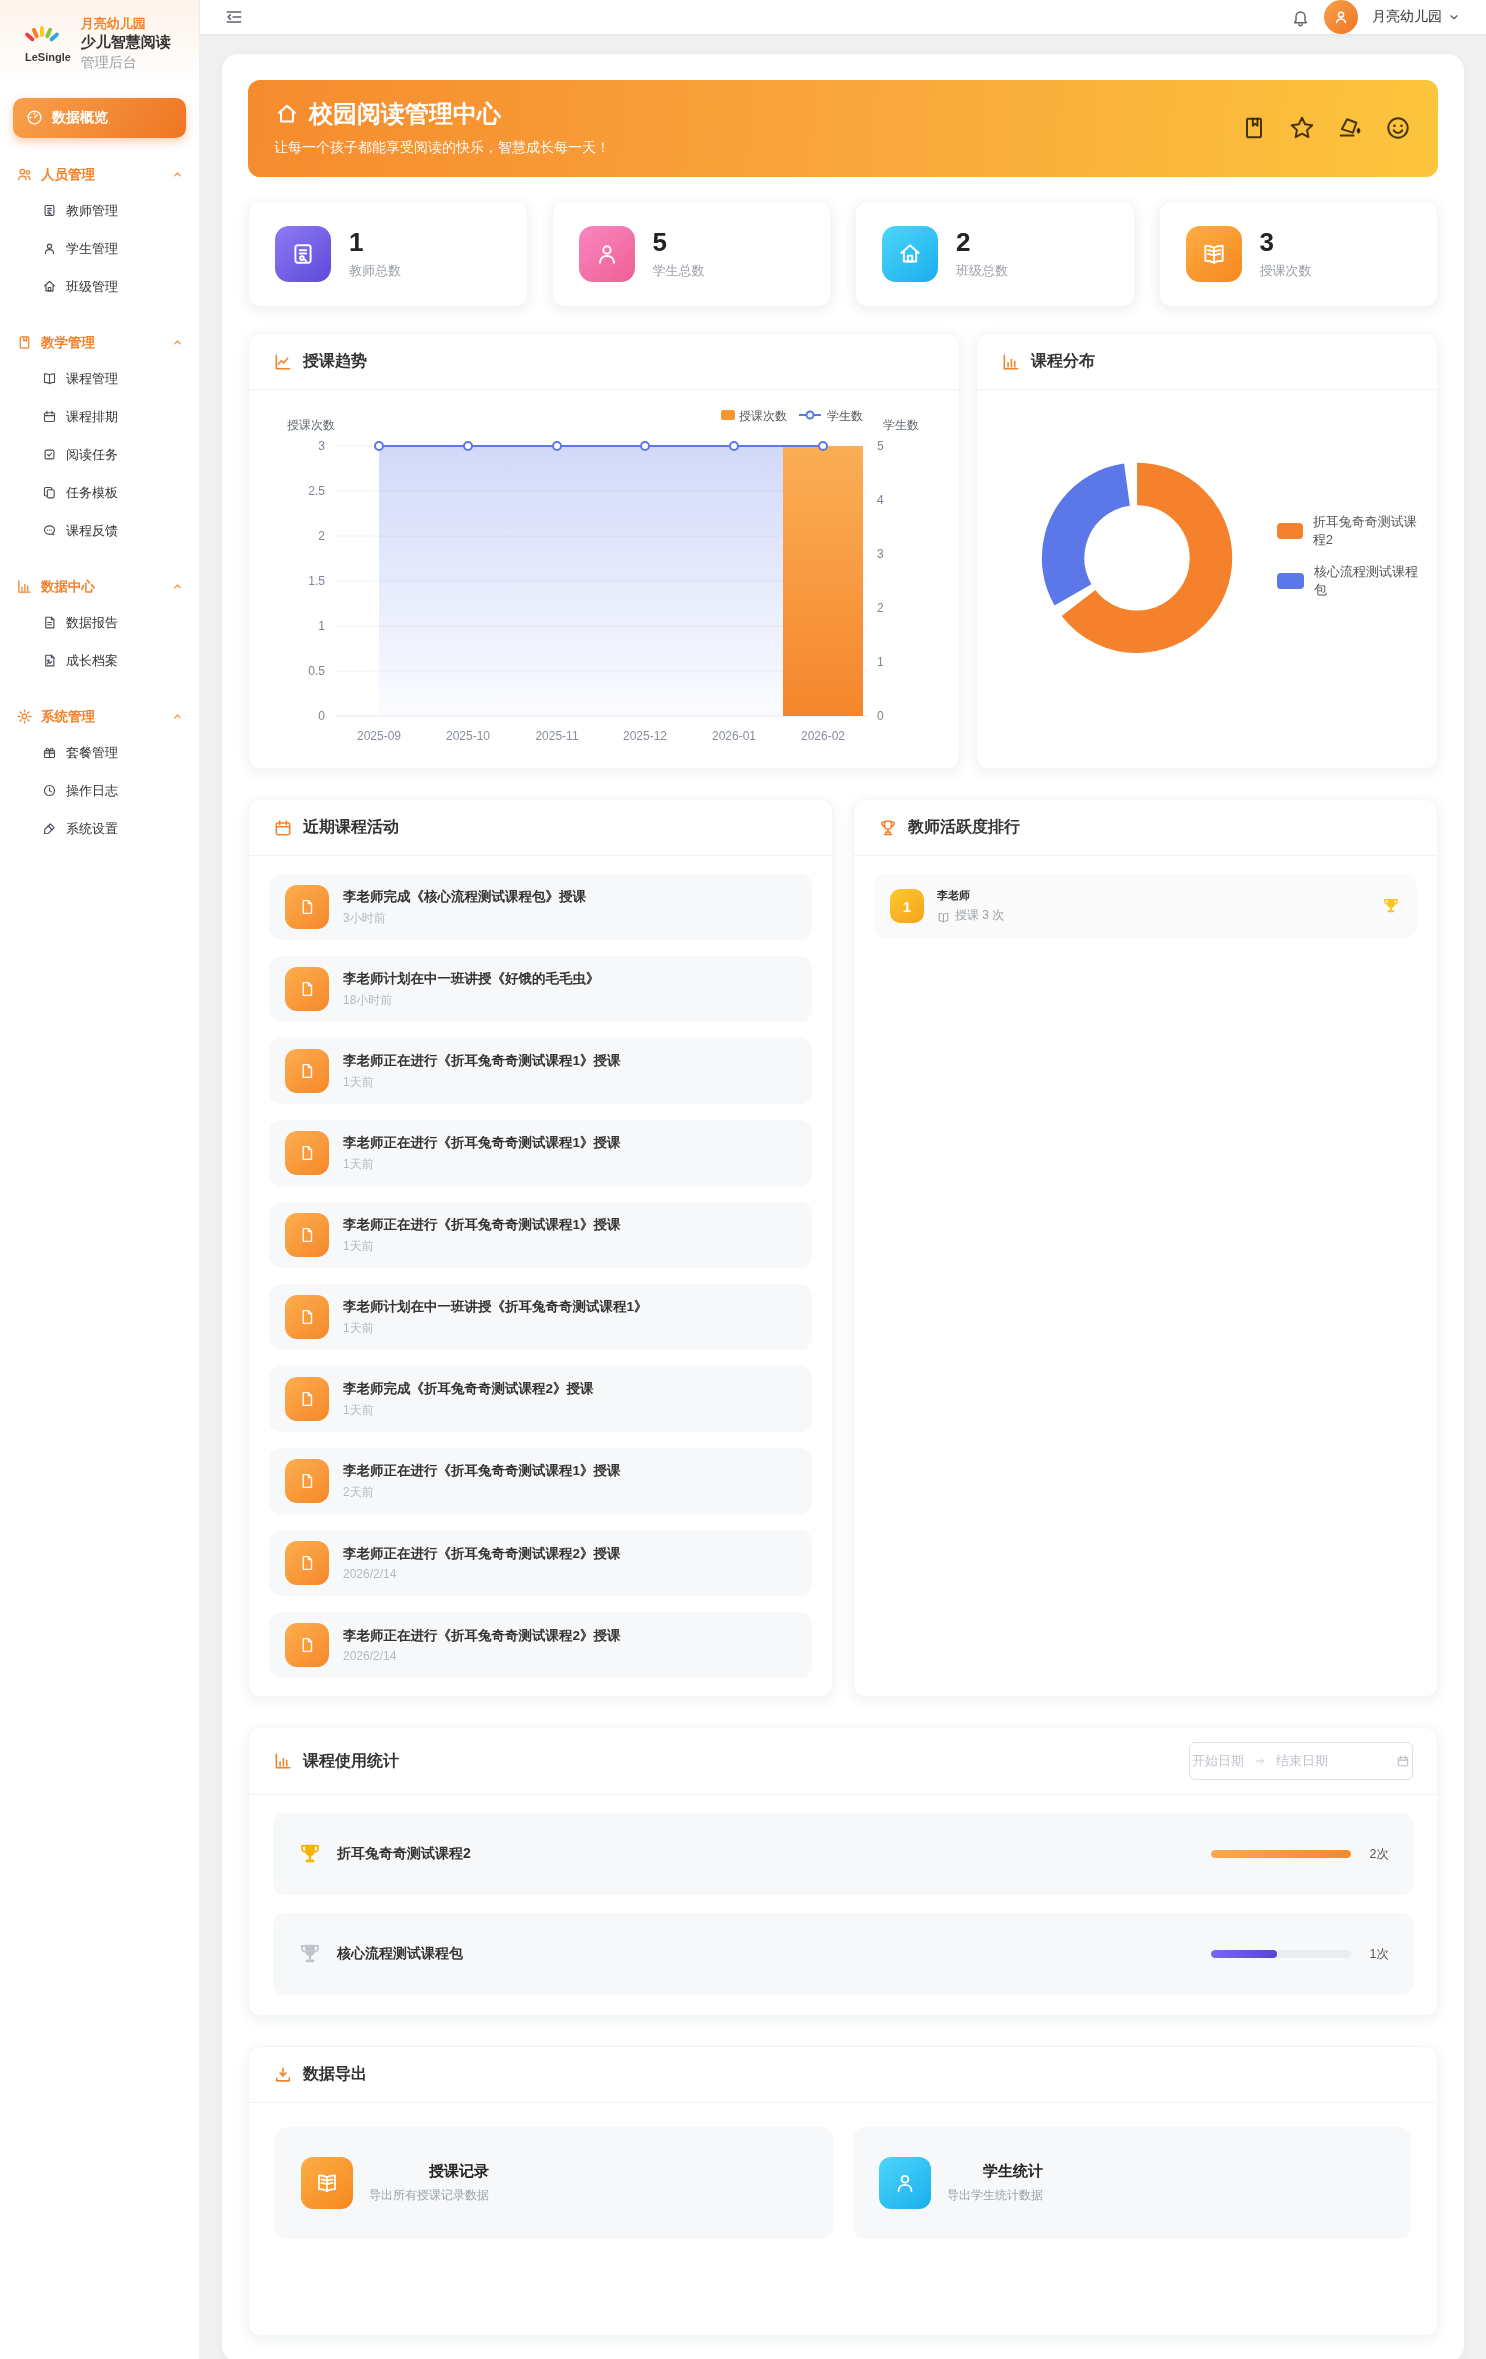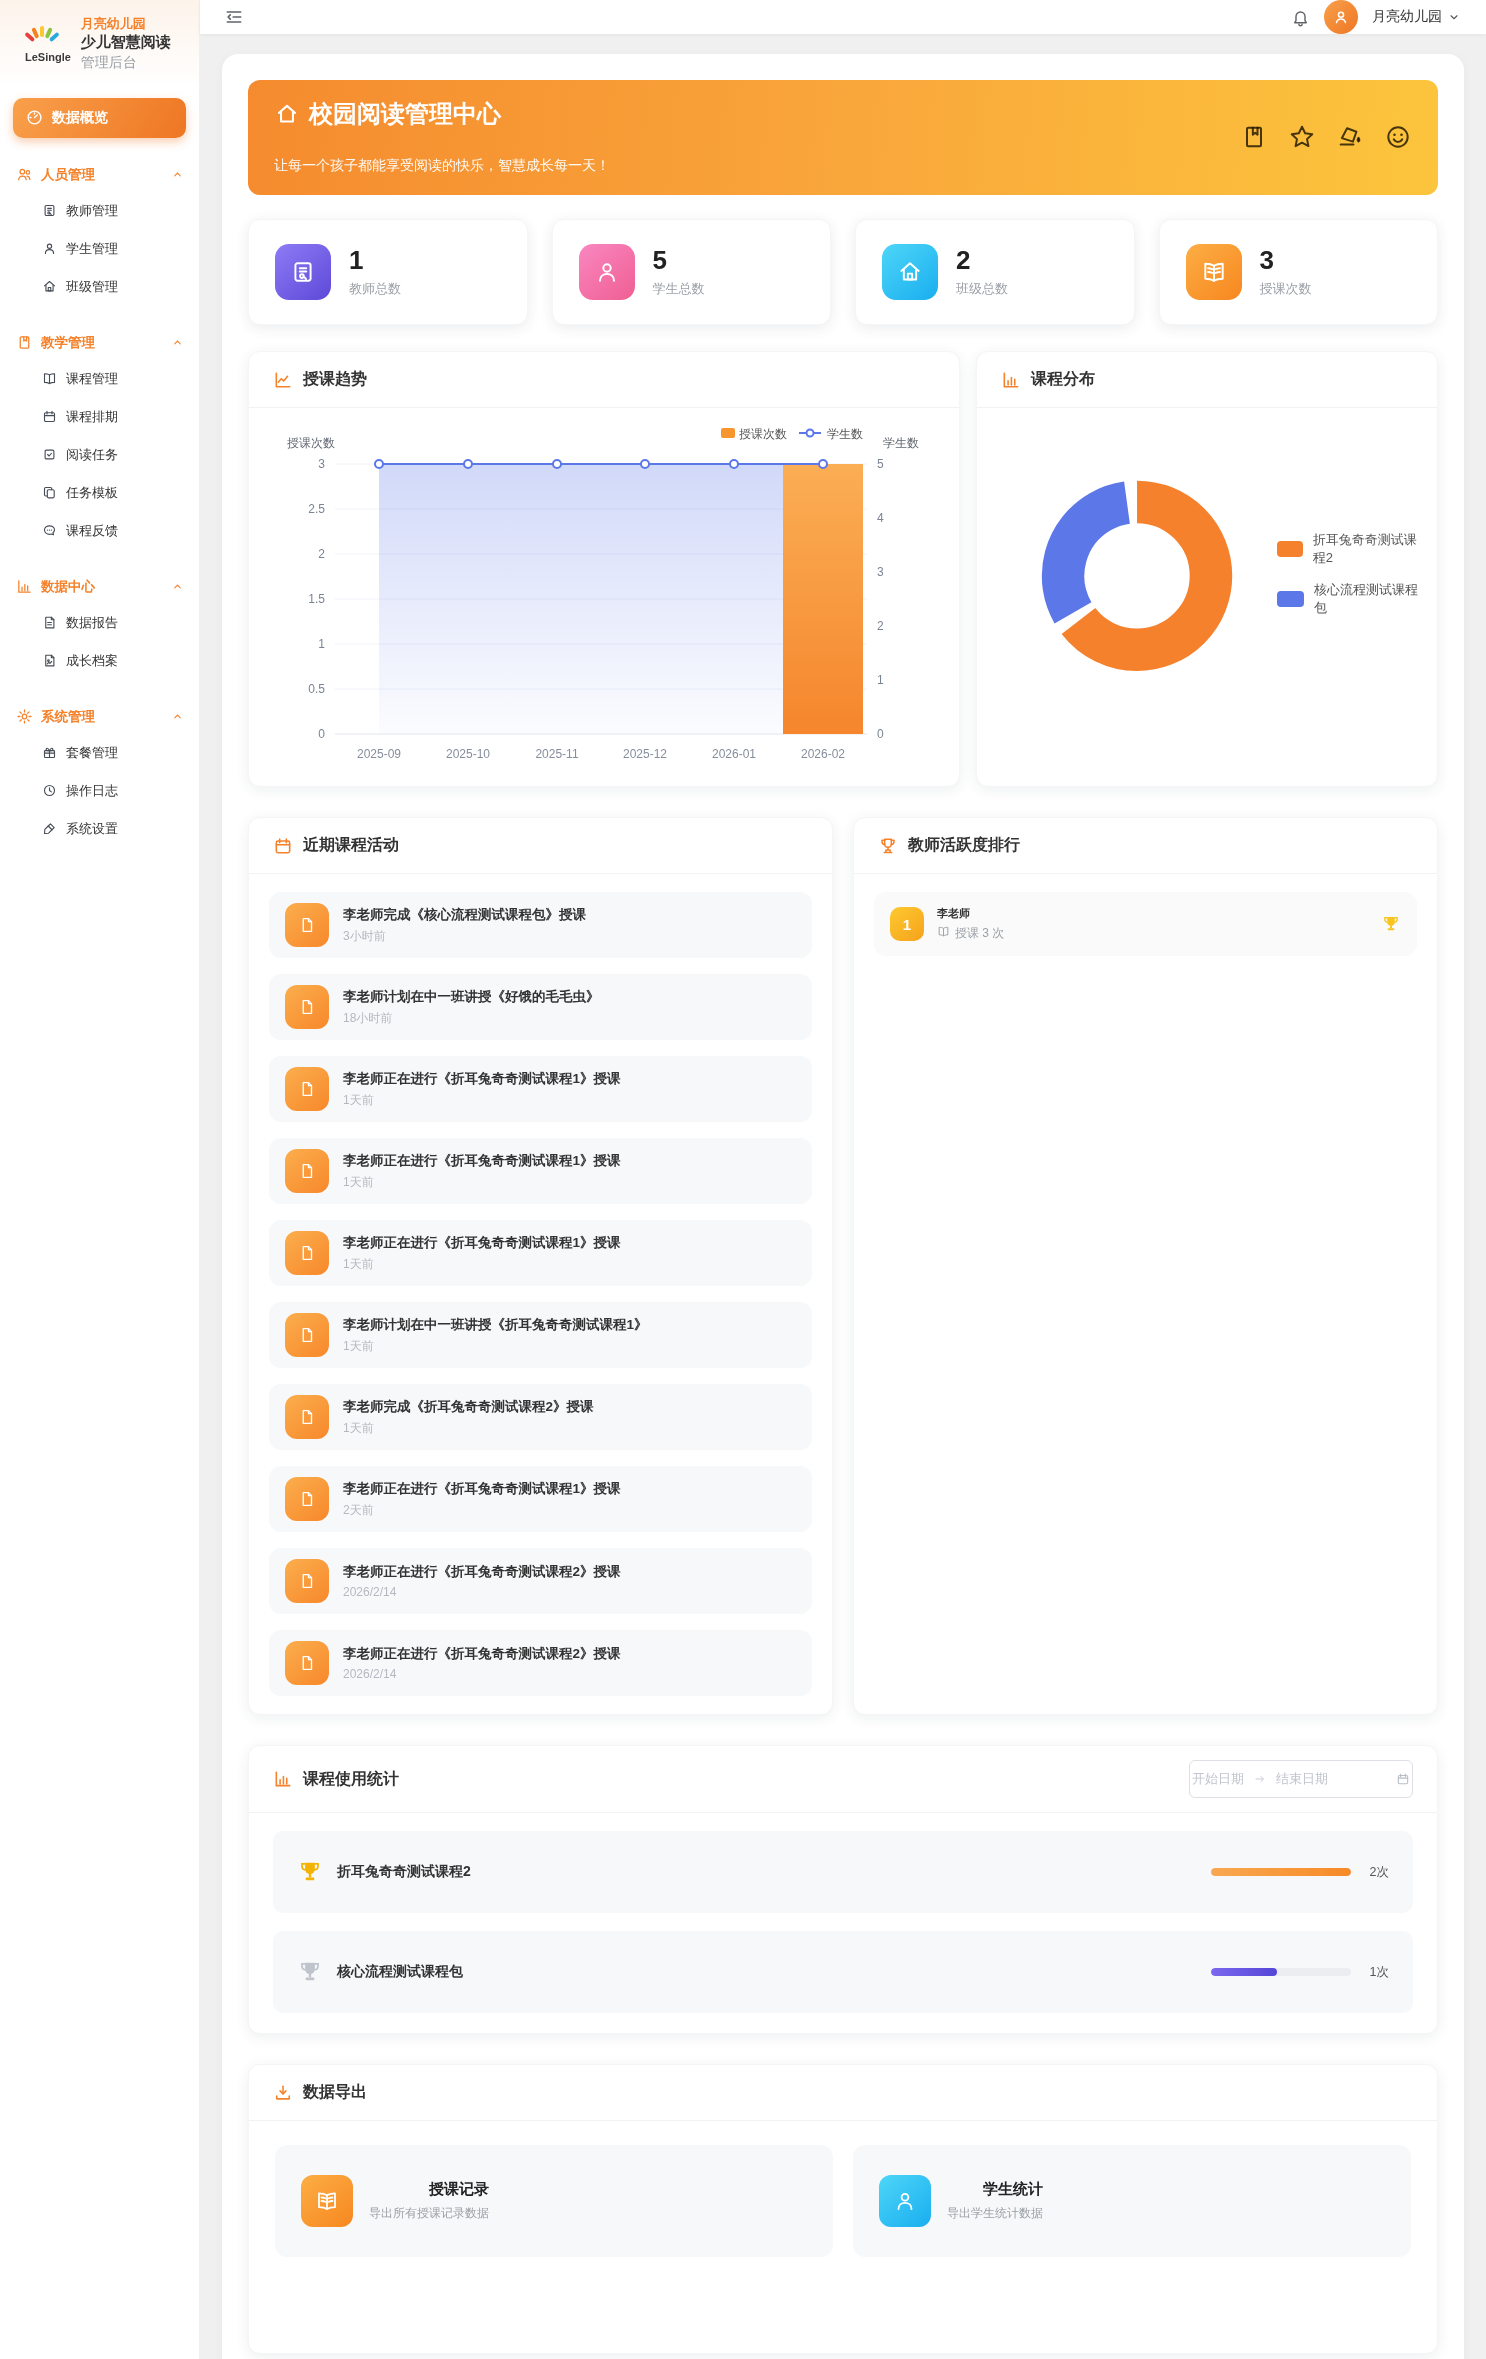--- a/index.html
+++ b/index.html
@@ -25,21 +25,21 @@
   .main{flex:1;display:flex;flex-direction:column;min-width:0;}
   .topbar{height:60px;background:#fff;display:flex;align-items:center;padding:0 26px 0 24px;box-shadow:0 1px 4px rgba(0,0,0,.05);}
   .topbar-right{margin-left:auto;display:flex;align-items:center;gap:14px;}
   .avatar{width:34px;height:34px;border-radius:50%;background:linear-gradient(135deg,#f9a04b,#ee7623);display:flex;align-items:center;justify-content:center;color:#fff;}
   .user-name{font-size:14px;color:#333;display:flex;align-items:center;gap:6px;cursor:pointer;}
   .content{flex:1;padding:20px 22px 26px 22px;}
   .container{background:#fff;border-radius:16px;box-shadow:0 2px 10px rgba(0,0,0,.04);padding:26px;box-sizing:border-box;min-height:2240px;}
   
   .banner{background:linear-gradient(95deg,#f58b2e 0%,#f9a63b 50%,#fcc53c 100%);border-radius:12px;padding:18px 26px 20px;display:flex;align-items:center;color:#fff;}
   .banner-title{display:flex;align-items:center;gap:9px;font-size:24px;font-weight:bold;}
-  .banner-sub{font-size:14px;margin-top:27px;opacity:.95;}
+  .banner-sub{font-size:14px;margin-top:9px;opacity:.95;}
   .banner-icons{margin-left:auto;display:flex;gap:20px;color:rgba(30,22,0,.82);}
   
   .stats{display:flex;gap:24px;margin-top:24px;}
   .stat-card{flex:1;background:#fff;border-radius:12px;box-shadow:0 3px 14px rgba(31,45,61,.09);border:1px solid #f5f5f5;display:flex;align-items:center;gap:18px;padding:24px 26px;box-sizing:border-box;}
   .stat-ico{width:56px;height:56px;border-radius:14px;display:flex;align-items:center;justify-content:center;color:#fff;flex:0 0 56px;}
   .g-purple{background:linear-gradient(140deg,#8e7bf5,#5d49d8);}
   .g-pink{background:linear-gradient(140deg,#f987c0,#ef5f93);}
   .g-cyan{background:linear-gradient(140deg,#4ed6f8,#19aeef);}
   .g-orange{background:linear-gradient(140deg,#fcae45,#f7871f);}
   .stat-val{font-size:26px;font-weight:bold;color:#222;line-height:1.1;}
@@ -64,21 +64,21 @@
   .activity-list{padding:18px 20px;}
   .activity-item{display:flex;align-items:center;gap:14px;background:#f7f8fa;border-radius:12px;padding:10px 16px;margin-bottom:16px;height:66px;box-sizing:border-box;}
   .activity-item:last-child{margin-bottom:0;}
   .act-ico{width:44px;height:44px;border-radius:12px;background:linear-gradient(140deg,#fbae4e,#f7882a);display:flex;align-items:center;justify-content:center;color:#fff;flex:0 0 44px;}
   .act-title{font-size:13.5px;font-weight:bold;color:#333;}
   .act-time{font-size:12px;color:#b4b9c0;margin-top:4px;}
   .rank-list{padding:18px 20px;}
   .rank-item{display:flex;align-items:center;gap:13px;background:#fafafa;border-radius:12px;padding:11px 16px;height:64px;box-sizing:border-box;}
   .rank-badge{width:34px;height:34px;border-radius:10px;background:linear-gradient(140deg,#fdc92f,#f6a21c);color:#fff;font-size:15px;font-weight:bold;display:flex;align-items:center;justify-content:center;flex:0 0 34px;}
   .rank-name{font-size:11px;font-weight:bold;color:#333;}
-  .rank-meta{font-size:12px;color:#9aa0a6;margin-top:4px;display:flex;align-items:flex-start;gap:5px;}
+  .rank-meta{font-size:12px;color:#9aa0a6;margin-top:4px;display:flex;align-items:flex-end;gap:5px;}
   .rank-trophy{margin-left:auto;color:#f7c51e;display:flex;}
   
   .usage-card{margin-top:30px;}
   .usage-head{display:flex;align-items:center;gap:10px;padding:14px 24px;border-bottom:1px solid #f2f2f2;font-size:16px;font-weight:bold;color:#333;}
   .date-picker{margin-left:auto;display:flex;align-items:center;gap:10px;border:1px solid #dcdfe6;border-radius:6px;height:36px;padding:0 2px;width:218px;font-weight:normal;cursor:pointer;}
   .dp-text{font-size:13px;color:#c0c4cc;}
   .dp-arrow{color:#c8ccd4;display:flex;}
   .dp-cal{margin-left:auto;color:#b8bdc6;display:flex;}
   .usage-body{padding:18px 24px 20px;}
   .usage-row{display:flex;align-items:center;gap:14px;background:#f7f8fa;border-radius:10px;padding:0 24px;height:82px;margin-bottom:18px;}

